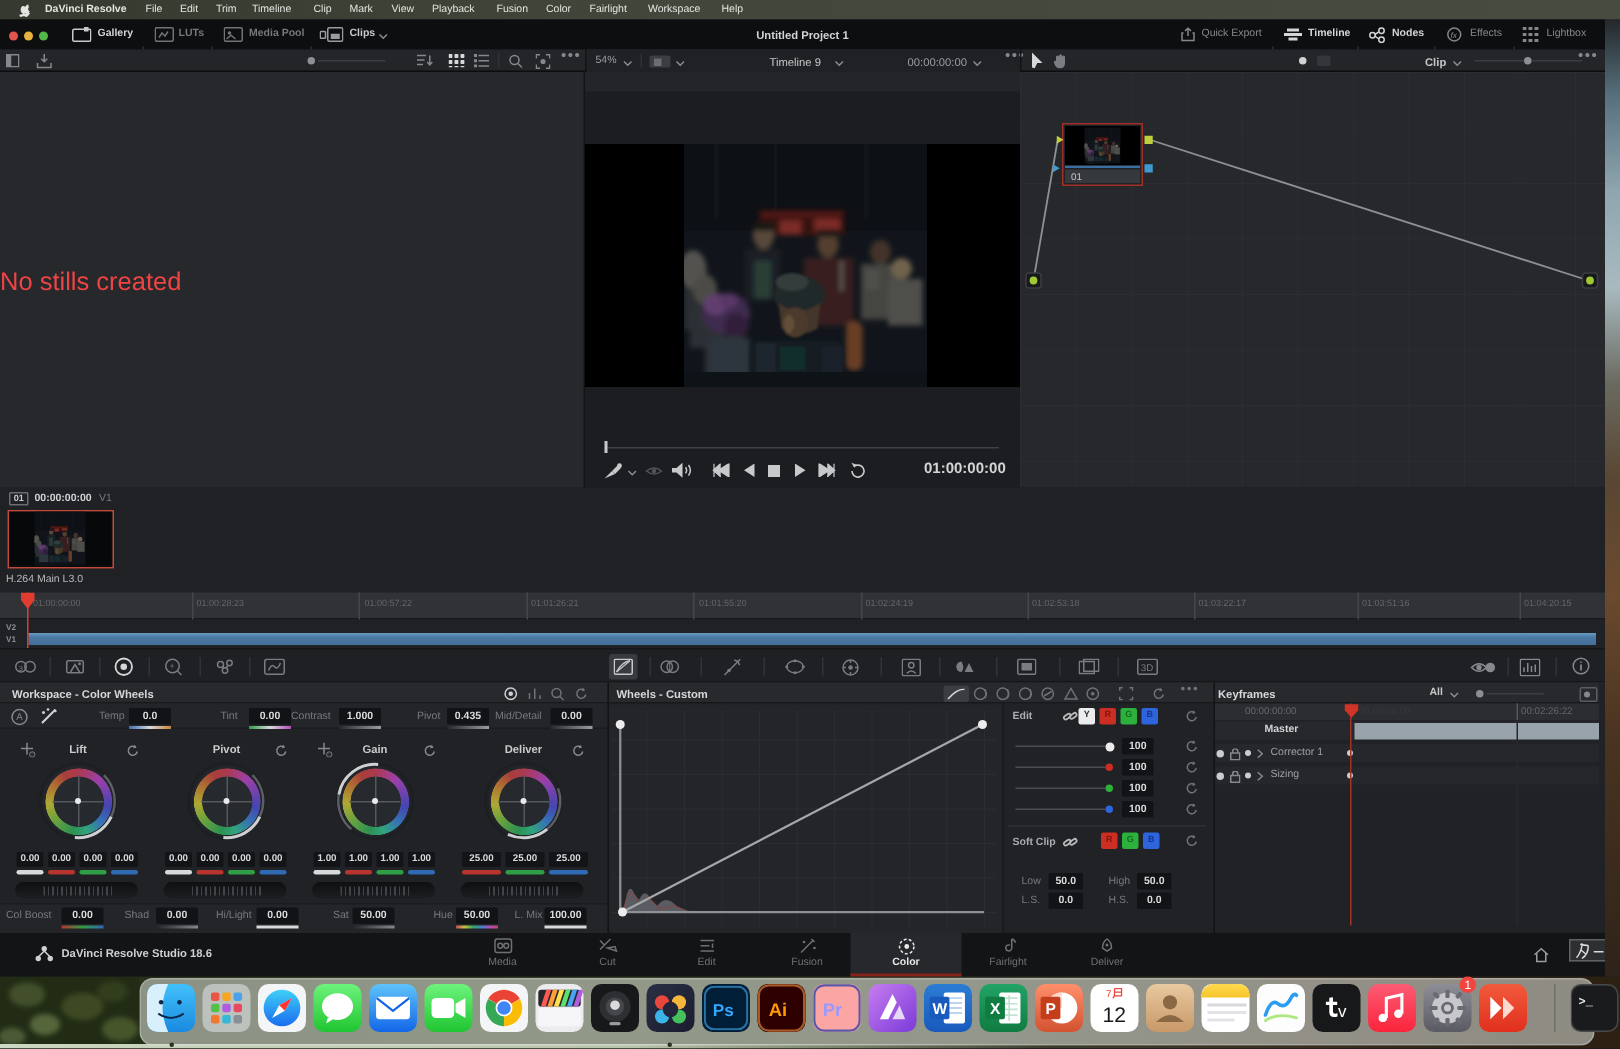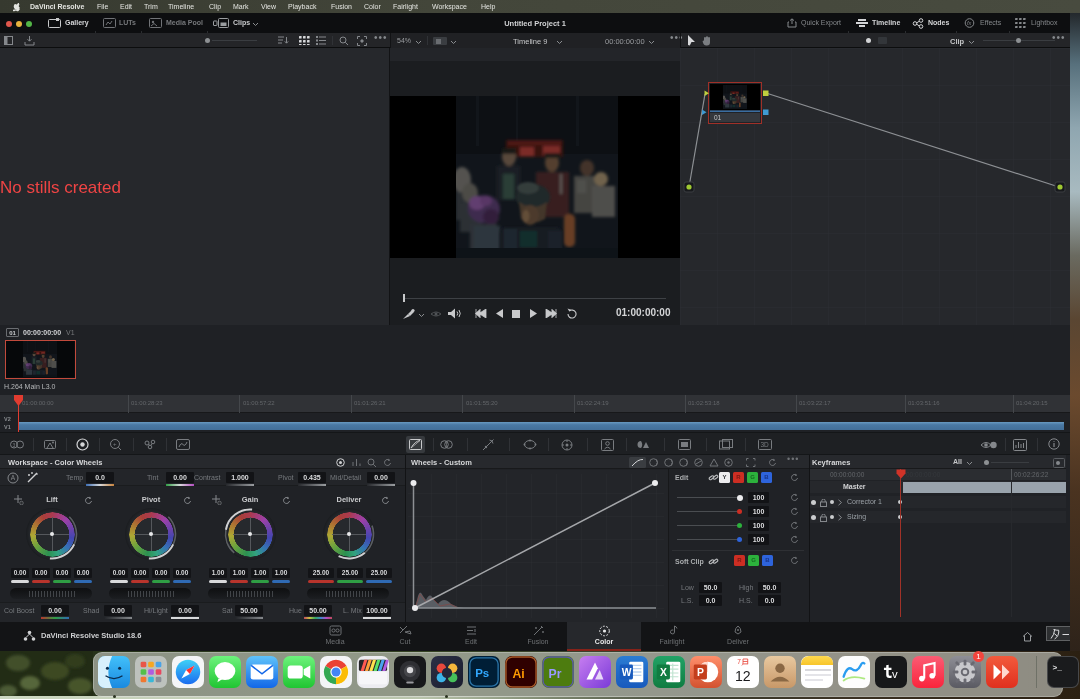--- a/index.html
+++ b/index.html
@@ -1109,21 +1109,21 @@
       <rect x="1" y="1" width="32" height="32" rx="7" fill="none" stroke="#2a74a8" stroke-width="1.5"></rect>
       <text x="7" y="23" font-size="13" font-weight="bold" fill="#31a8ff" font-family="Liberation Sans">Ps</text>
     </svg>
   </div>
 <div class="dicon" style="left:505px;background:#2f0000">
     <svg width="34" height="34" viewBox="0 0 34 34">
       <rect x="1" y="1" width="32" height="32" rx="7" fill="none" stroke="#a85a28" stroke-width="1.5"></rect>
       <text x="8" y="23" font-size="13" font-weight="bold" fill="#ff9a00" font-family="Liberation Sans">Ai</text>
     </svg>
   </div>
-<div class="dicon" style="left:542px;background:#4d7c0f">
+<div class="dicon" style="left:542px;background:#fca5a5">
     <svg width="34" height="34" viewBox="0 0 34 34">
       <rect x="1" y="1" width="32" height="32" rx="7" fill="none" stroke="#5a5aa8" stroke-width="1.5"></rect>
       <text x="7" y="23" font-size="13" font-weight="bold" fill="#9999ff" font-family="Liberation Sans">Pr</text>
     </svg>
   </div>
 <div class="dicon" style="left:579px;background:linear-gradient(135deg,#c77ef0,#7a3ad8)">
     <svg width="34" height="34" viewBox="0 0 34 34">
       <path d="M8 25 L17 7 L20 13 L14 25 Z" fill="#fff"></path>
       <path d="M17 25 L22 15 L26 25 Z" fill="#e8d8f8"></path>
     </svg>

